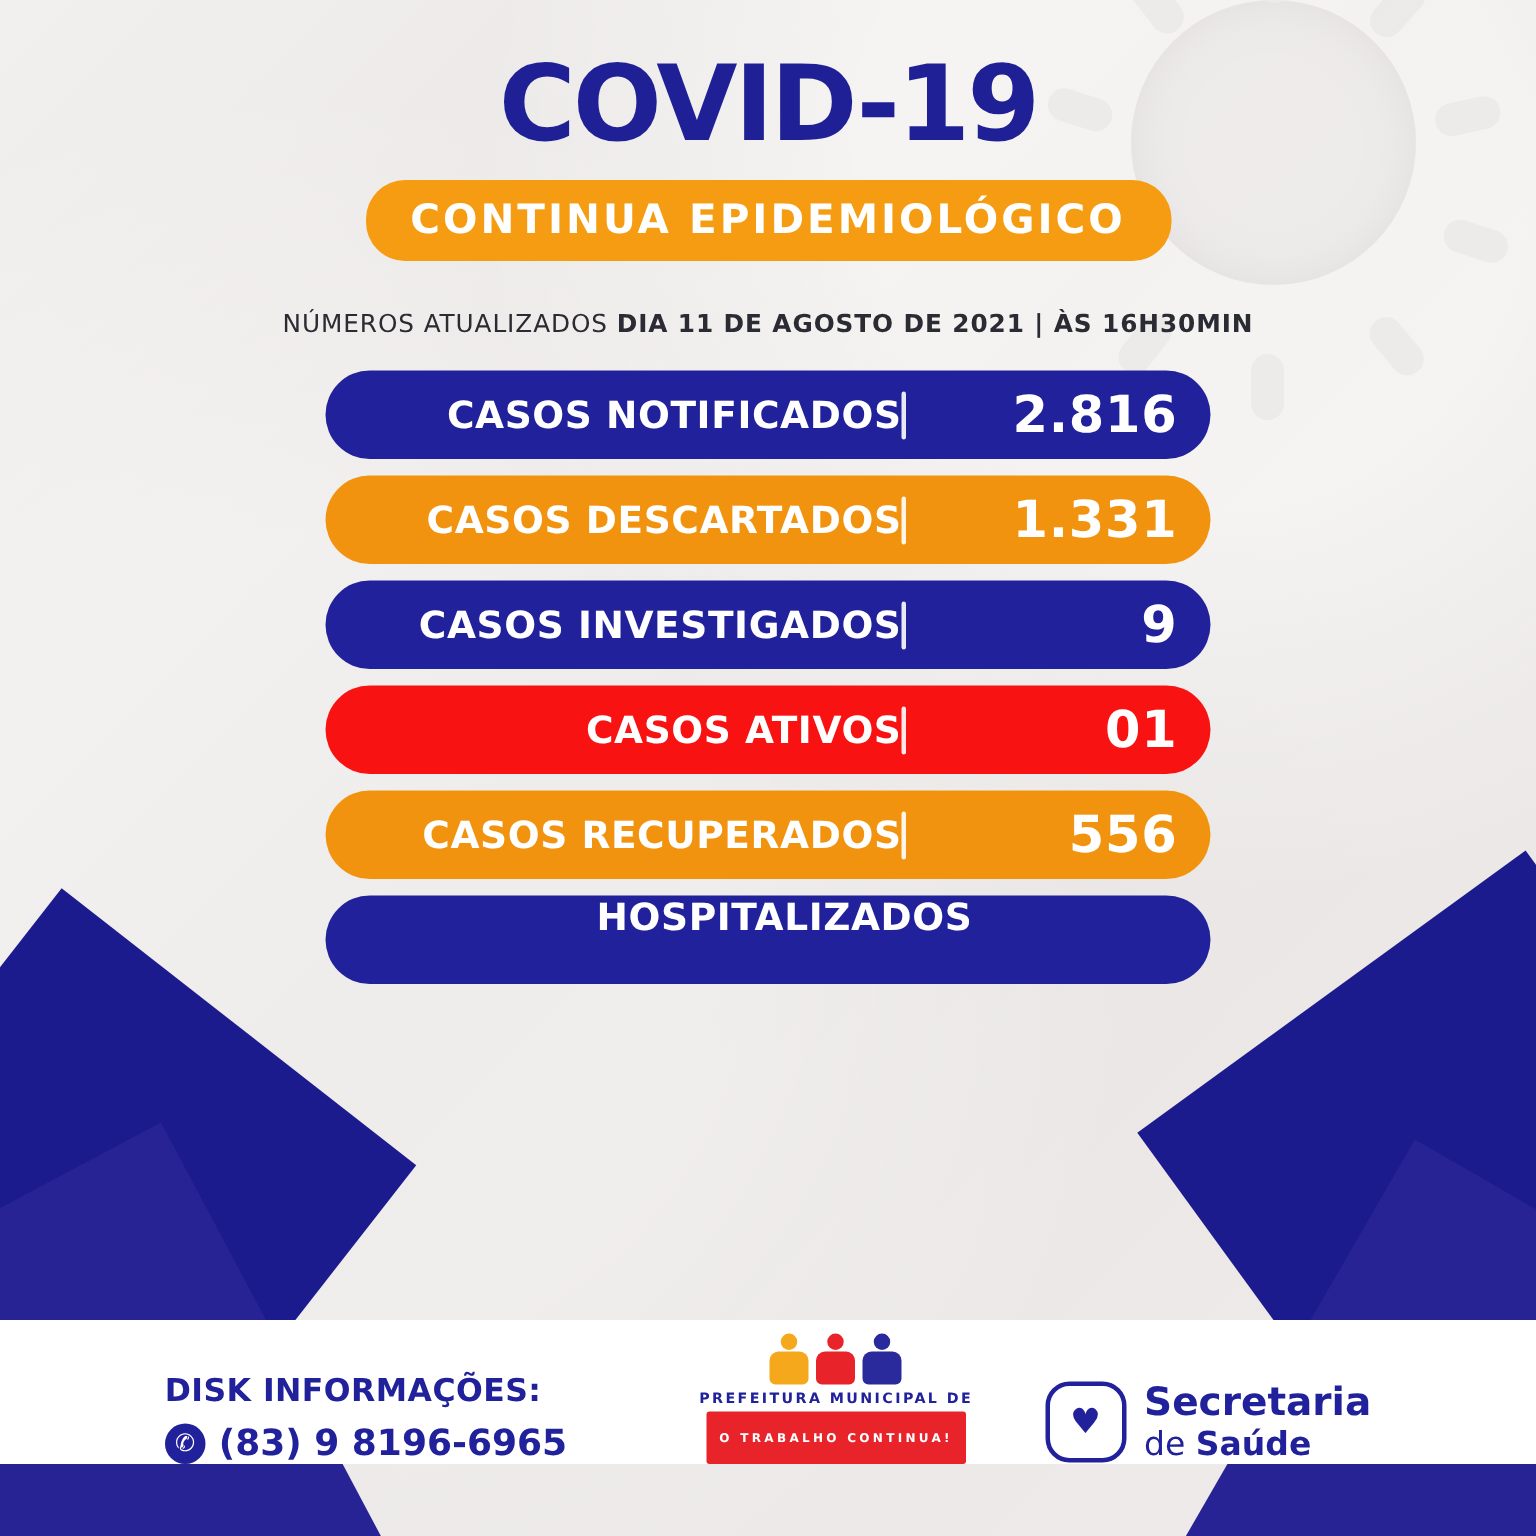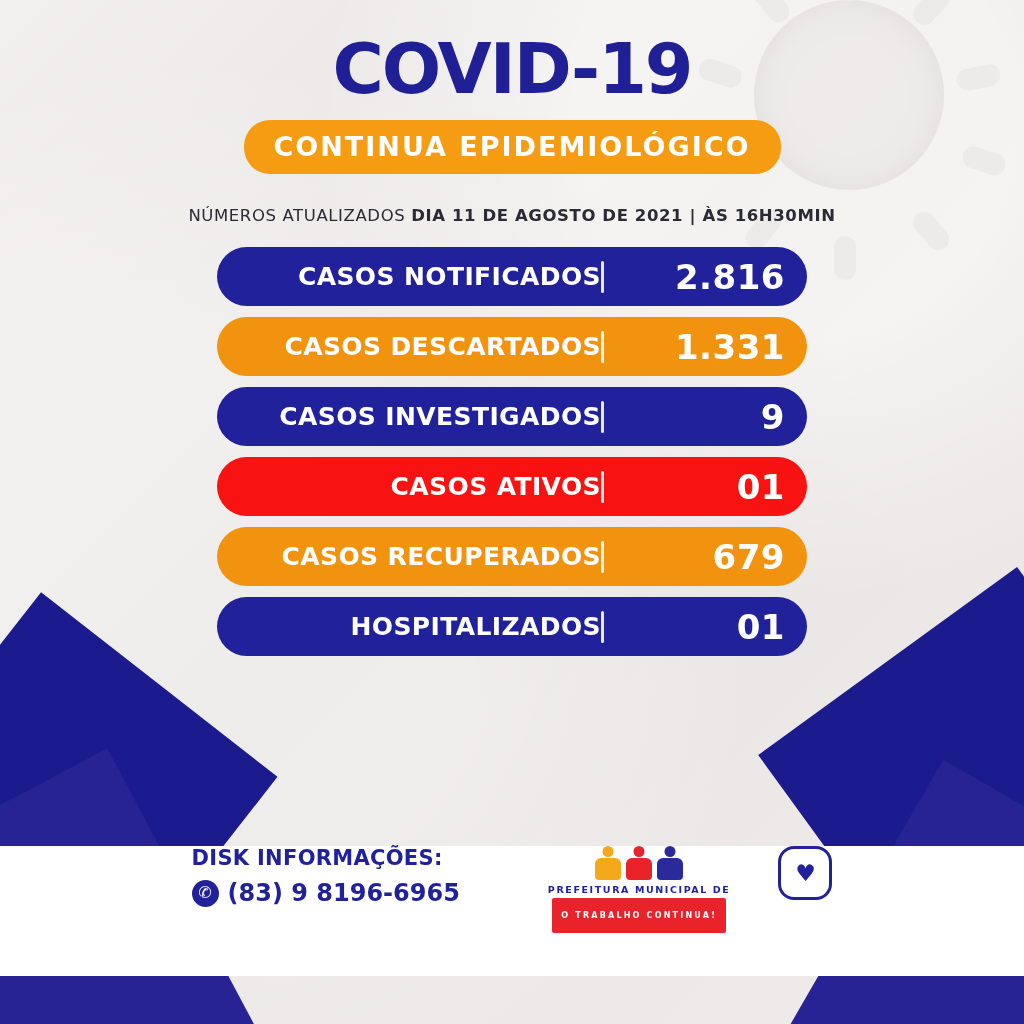--- a/index.html
+++ b/index.html
@@ -156,25 +156,25 @@
     font-size: 34px;
     font-weight: bold;
     letter-spacing: 0.5px;
     font-family: "DejaVu Sans", sans-serif;
   }
 
   
   .footer {
     position: absolute;
     left: 0; right: 0; bottom: 48px;
-    height: 130px;
+    height: 96px;
     background: #ffffff;
     z-index: 5;
     display: flex;
-    align-items: flex-start;
+    align-items: flex-end;
     justify-content: center;
     gap: 48px;
   }
   .disk {
     color: #21219b;
     font-family: "DejaVu Sans", sans-serif;
   }
   .disk .disk-title {
     font-size: 21px;
     font-weight: bold;
@@ -316,23 +316,23 @@
         <span class="value">9</span>
       </div>
       <div class="row" style="background: rgb(248, 18, 18);">
         <span class="label">CASOS ATIVOS</span>
         <span class="sep"></span>
         <span class="value">01</span>
       </div>
       <div class="row" style="background: rgb(242, 147, 15);">
         <span class="label">CASOS RECUPERADOS</span>
         <span class="sep"></span>
-        <span class="value">679</span>
-      </div>
-      <div class="row" style="background: rgb(33, 33, 155);">
+        <span class="value">556</span>
+      </div>
+      <div class="row" style="background: rgb(33, 33, 155); flex-direction: column;">
         <span class="label">HOSPITALIZADOS</span>
         <span class="sep"></span>
         <span class="value">01</span>
       </div>
     </div>
 
   <div class="footer">
 
     <div class="disk">
       <div class="disk-title">DISK INFORMAÇÕES:</div>
@@ -358,18 +358,22 @@
           </div>
       </div>
       <div class="l1">PREFEITURA MUNICIPAL DE</div>
       <div class="l3">O TRABALHO CONTINUA!</div>
     </div>
 
     <div class="sec">
       <div class="sec-mark">
         <span class="heart">♥</span>
       </div>
+      <div class="sec-text">
+        <div class="t1">Secretaria</div>
+        <div class="t2"><span>de </span><b>Saúde</b></div>
+      </div>
     </div>
 
   </div>
 
   <div class="footer-strip"></div>
 </div>
 
 </body></html>

